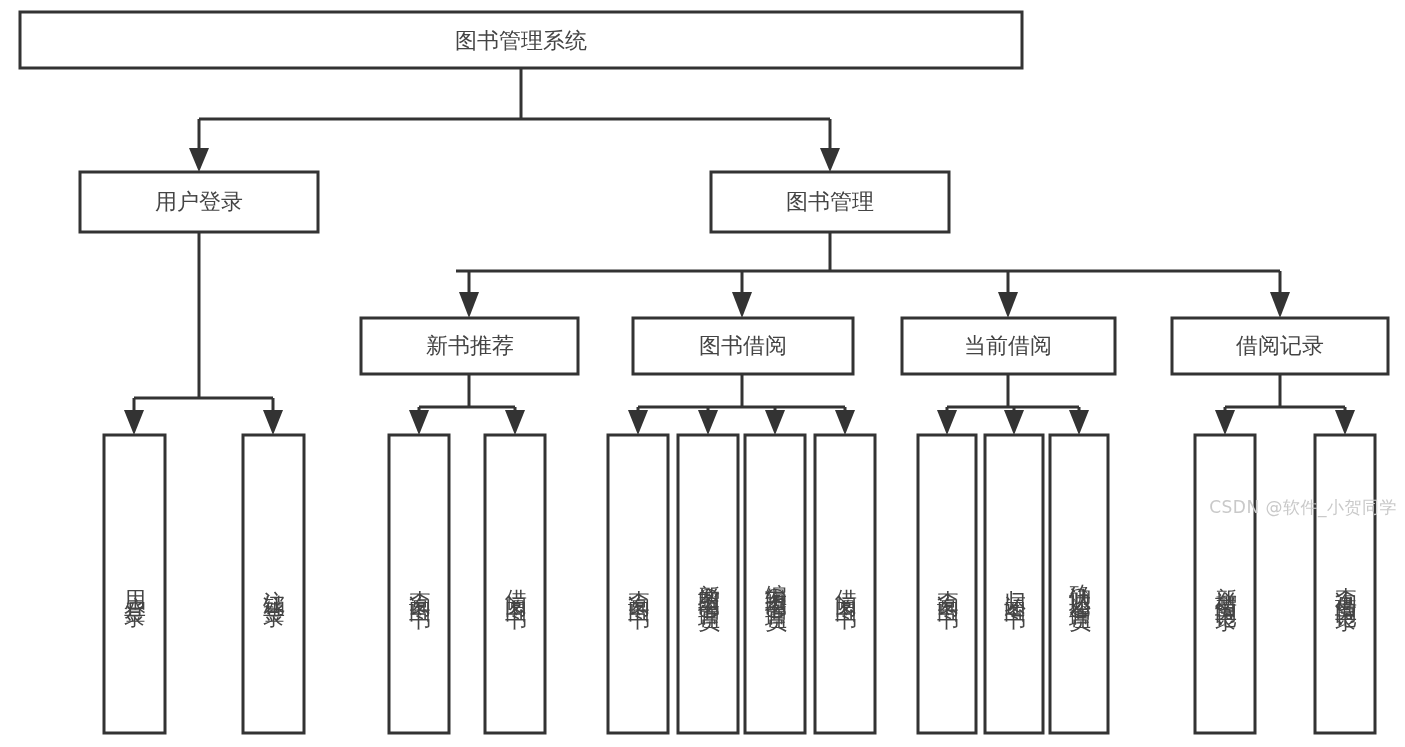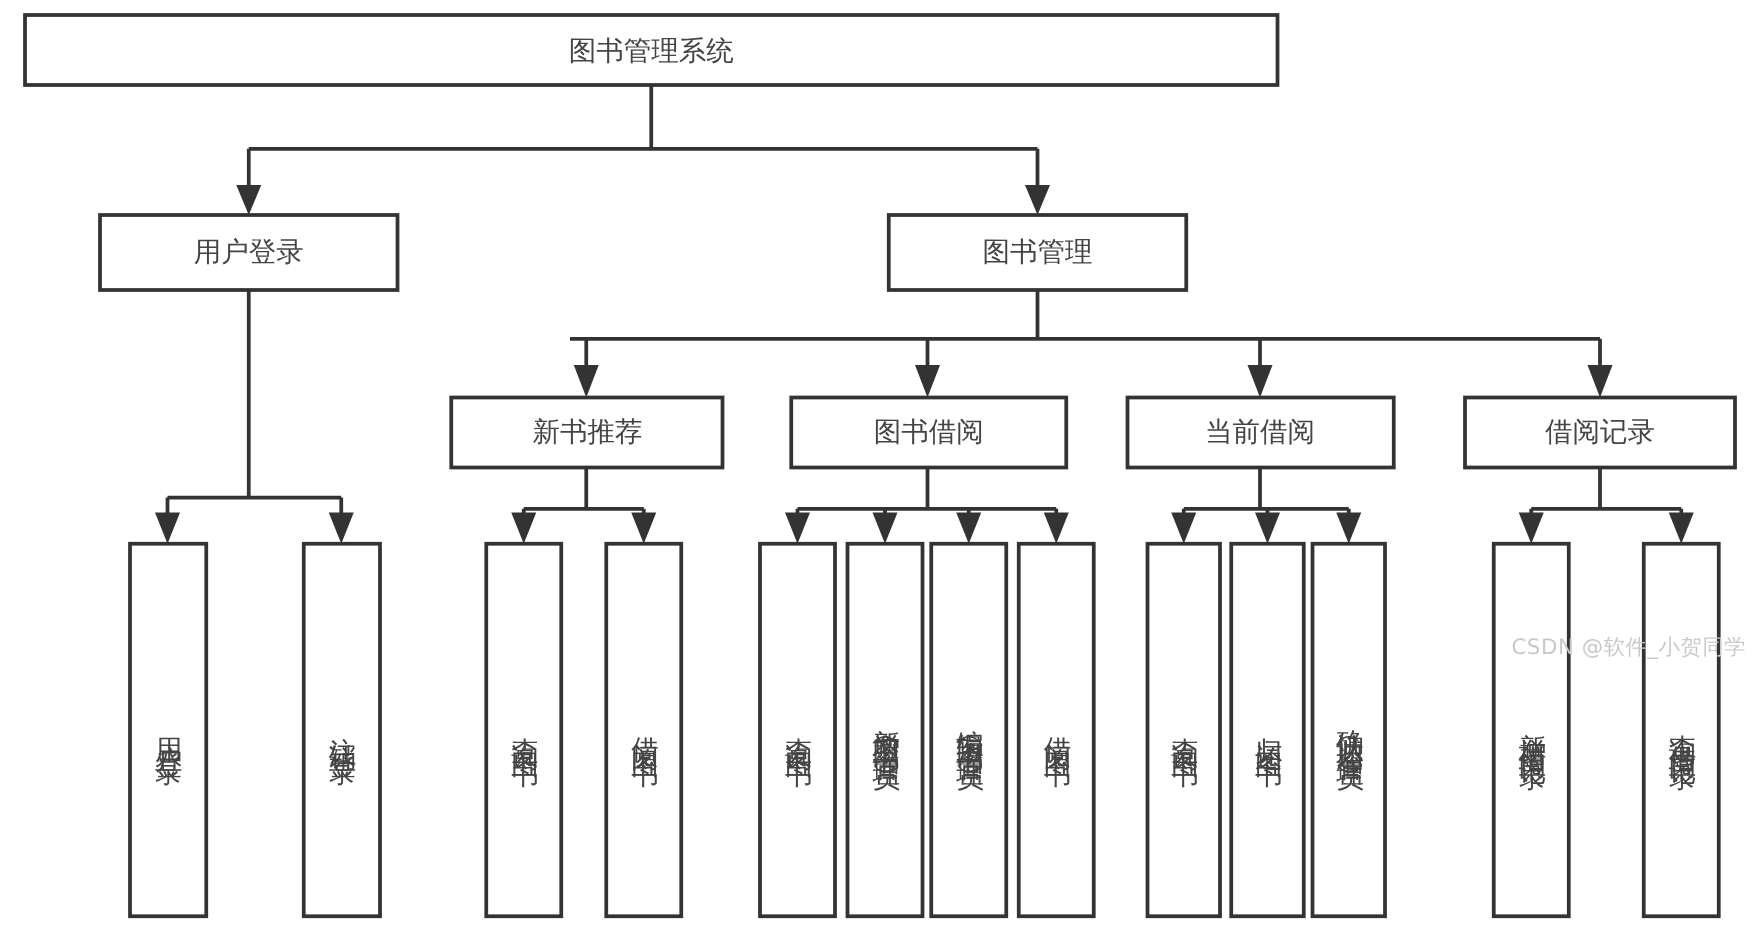--- a/index.html
+++ b/index.html
@@ -51,21 +51,21 @@
   }
   .label-h {
     font-size: 22px;
   }
   .label-v {
     font-size: 22px;
   }
   .watermark-text {
     position: absolute;
     right: 8px;
-    bottom: 10px;
+    bottom: 20px;
     font-family: "DejaVu Sans", "Liberation Sans", sans-serif;
     font-size: 17px;
     color: #c9c9c9;
     letter-spacing: 0.5px;
     white-space: nowrap;
     pointer-events: none;
   }
 </style>
 </head>
 <body>

